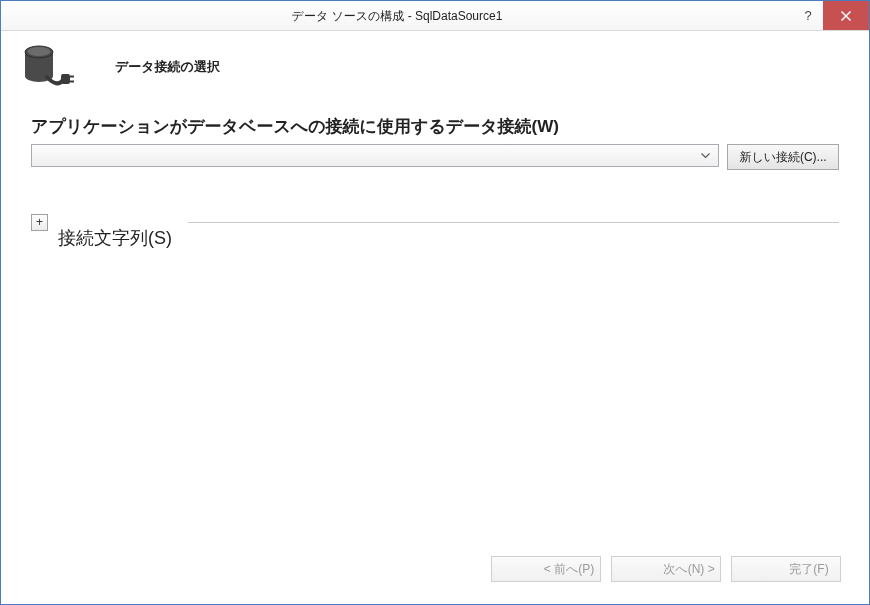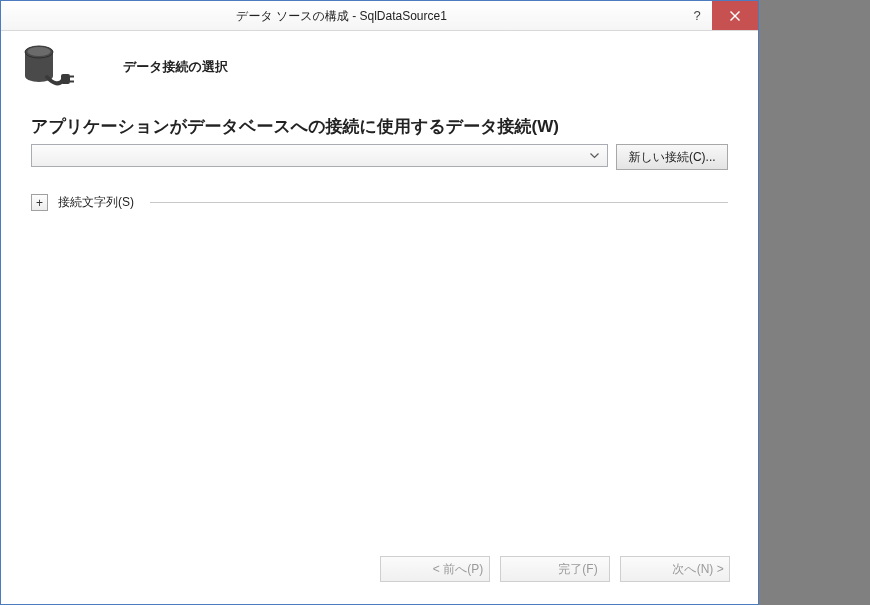--- a/index.html
+++ b/index.html
@@ -5,21 +5,21 @@
     * { box-sizing: border-box; margin: 0; padding: 0; }
     body {
       font-family: "Meiryo UI", "Yu Gothic UI", "MS PGothic", sans-serif;
       font-size: 12px;
       background: #808080;
       width: 870px;
       height: 605px;
       overflow: hidden;
     }
     .window {
-      width: 759px;
+      width: 870px;
       height: 605px;
       background: #ffffff;
       border: 1px solid #4d7bbf;
       display: flex;
       flex-direction: column;
     }
     .titlebar {
       height: 30px;
       background: linear-gradient(#ffffff, #f5f5f5);
       border-bottom: 1px solid #d9d9d9;
@@ -54,21 +54,20 @@
       align-items: center;
       justify-content: center;
       cursor: default;
     }
     .titlebar-close svg { display: block; }
 
     .wizard-header {
       display: flex;
       align-items: center;
       padding: 12px 22px 16px 22px;
-      gap: 8px;
     }
     .wizard-icon-wrap {
       width: 60px;
       height: 48px;
       display: flex;
       align-items: center;
       justify-content: flex-start;
     }
     .wizard-title {
       margin-left: 32px;
@@ -142,23 +141,24 @@
       font-size: 12px;
       line-height: 14px;
       text-align: center;
       color: #333;
       display: flex;
       align-items: center;
       justify-content: center;
       cursor: default;
     }
     .expand-label {
-      font-size: 12px;
+      font-size: 18px;
       color: #222;
       padding-right: 6px;
+      margin-top: 32px;
     }
     .expand-line {
       flex: 1;
       height: 1px;
       background: #c8c8c8;
     }
 
     .footer {
       height: 56px;
       border-top: 0;
@@ -243,17 +243,17 @@
     <div class="expand-row">
       <div class="expand-btn">+</div>
       <div class="expand-label">接続文字列(S)</div>
       <div class="expand-line"></div>
     </div>
 
   </div>
 
   <div class="footer">
     <div class="wiz-btn disabled">&lt; 前へ(P)</div>
+    <div class="wiz-btn disabled">次へ(N) &gt;</div>
     <div class="wiz-btn disabled">完了(F)</div>
-    <div class="wiz-btn disabled">次へ(N) &gt;</div>
   </div>
 
 </div>
 
 </body></html>

